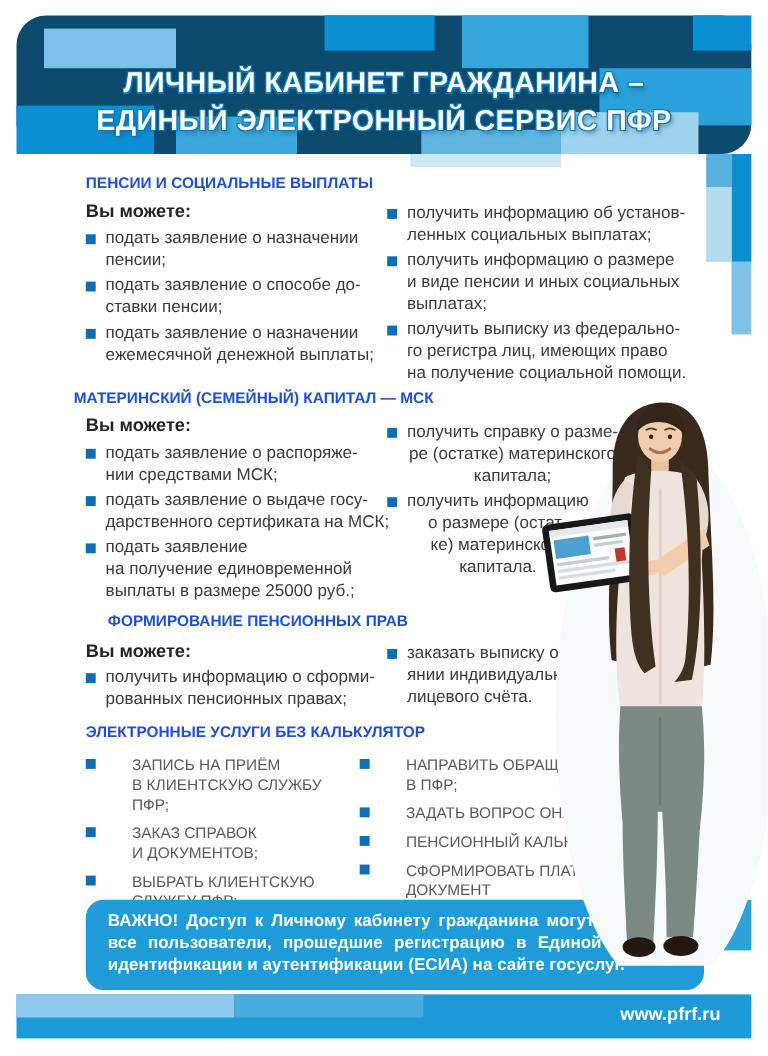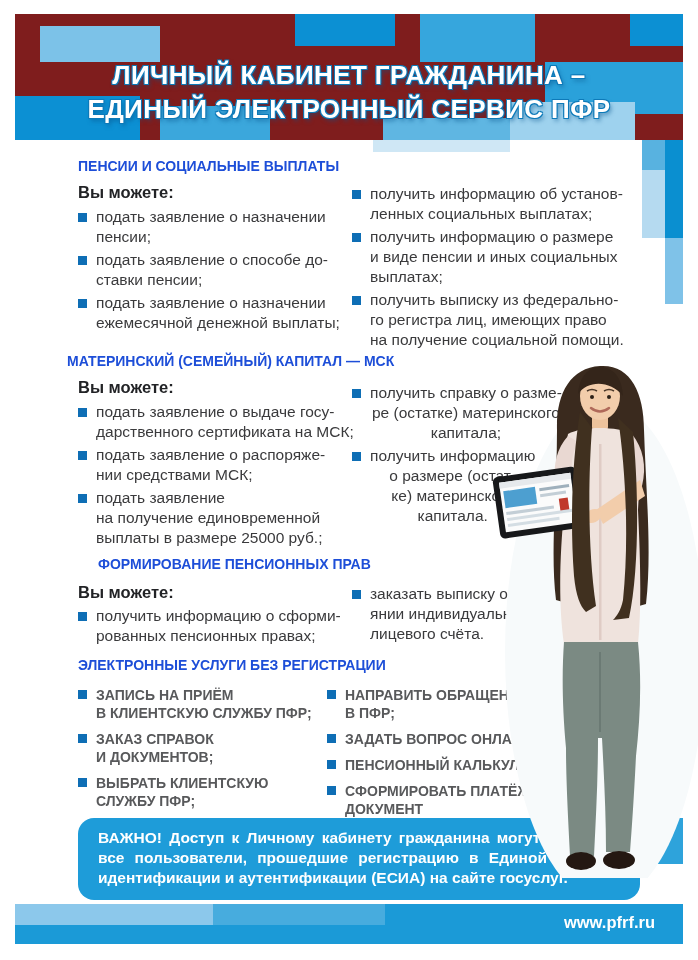--- a/index.html
+++ b/index.html
@@ -1,33 +1,33 @@
 <!DOCTYPE html>
 <html lang="ru"><head>
 <meta charset="utf-8">
 <style>
   html,body{margin:0;padding:0;background:#fff;}
   .page{position:relative;width:698px;height:960px;background:#ffffff;overflow:hidden;
         font-family:"Liberation Sans","DejaVu Sans",sans-serif;}
 
   
-  .header{position:absolute;left:15px;top:14px;width:668px;height:126px;background:#7f1d1d;}
+  .header{position:absolute;left:15px;top:14px;width:668px;height:126px;background:#0c4a6e;border-radius:27px;}
   .px{position:absolute;}
   .header-title{position:absolute;left:0;right:0;top:44px;text-align:center;color:#ffffff;
       font-weight:bold;font-size:26px;line-height:34px;letter-spacing:.4px;
       text-shadow:1px 1px 0 #0d7ab9,-1px 1px 0 #0d7ab9,1px -1px 0 #0d7ab9,-1px -1px 0 #0d7ab9,2px 3px 4px rgba(9,83,140,.55);}
 
   
   .sec-title{position:absolute;color:#1d4ed8;font-weight:bold;font-size:14px;white-space:nowrap;}
   .lead{position:absolute;color:#222326;font-weight:bold;font-size:16.5px;}
   ul.blist{position:absolute;list-style:none;margin:0;padding:0;}
   ul.blist li{display:flex;align-items:flex-start;margin-bottom:3px;color:#3a3a3c;font-size:15.5px;line-height:20px;}
   ul.blist .sq{flex:0 0 auto;width:9px;height:9px;background:#0e6eb5;margin:6px 9px 0 0;}
   ul.blist .txt{white-space:pre-line;}
-  ul.caps li{color:#58595b;font-weight:bold;font-size:14px;line-height:18px;margin-bottom:8px;}
+  ul.caps li{color:#58595b;font-weight:normal;font-size:14px;line-height:18px;margin-bottom:8px;gap:24px;}
   ul.caps .sq{margin-top:4px;}
 
   
   .important{position:absolute;left:78px;top:818px;width:562px;box-sizing:border-box;
       background:#1e9cd9;border-radius:16px;padding:10px 20px 12px 20px;}
   .important .imp-text{color:#ffffff;font-weight:bold;font-size:15.5px;line-height:20px;text-align:justify;}
 
   
   .footer{position:absolute;left:15px;top:904px;width:668px;height:40px;background:#1b9ad7;}
   .footer .seg{position:absolute;top:0;height:21px;}
@@ -100,27 +100,27 @@
 го регистра лиц, имеющих право
 на получение социальной помощи.</span>
       </li>
   </ul>
 
   <div class="sec-title" style="left:67px;top:353px;">МАТЕРИНСКИЙ (СЕМЕЙНЫЙ) КАПИТАЛ — МСК</div>
   <div class="lead" style="left:78px;top:378px;">Вы можете:</div>
   <ul class="blist" style="left:78px;top:402px;width:290px;">
     <li>
         <span class="sq"></span>
+        <span class="txt">подать заявление о распоряже-
+нии средствами МСК;</span>
+      </li>
+    <li>
+        <span class="sq"></span>
         <span class="txt">подать заявление о выдаче госу-
 дарственного сертификата на МСК;</span>
-      </li>
-    <li>
-        <span class="sq"></span>
-        <span class="txt">подать заявление о распоряже-
-нии средствами МСК;</span>
       </li>
     <li>
         <span class="sq"></span>
         <span class="txt">подать заявление
 на получение единовременной
 выплаты в размере 25000 руб.;</span>
       </li>
   </ul>
   <ul class="blist" style="left:352px;top:383px;width:210px;text-align:center;">
     <li>
@@ -149,21 +149,21 @@
   </ul>
   <ul class="blist" style="left:352px;top:584px;width:230px;">
     <li>
         <span class="sq"></span>
         <span class="txt">заказать выписку о состо-
 янии индивидуального
 лицевого счёта.</span>
       </li>
   </ul>
 
-  <div class="sec-title" style="left:78px;top:657px;">ЭЛЕКТРОННЫЕ УСЛУГИ БЕЗ РЕГИСТРАЦИИ</div>
+  <div class="sec-title" style="left:78px;top:657px;">ЭЛЕКТРОННЫЕ УСЛУГИ БЕЗ КАЛЬКУЛЯТОР</div>
   <ul class="blist caps" style="left:78px;top:686px;width:250px;">
     <li>
         <span class="sq"></span>
         <span class="txt">ЗАПИСЬ НА ПРИЁМ
 В КЛИЕНТСКУЮ СЛУЖБУ ПФР;</span>
       </li>
     <li>
         <span class="sq"></span>
         <span class="txt">ЗАКАЗ СПРАВОК
 И ДОКУМЕНТОВ;</span>

